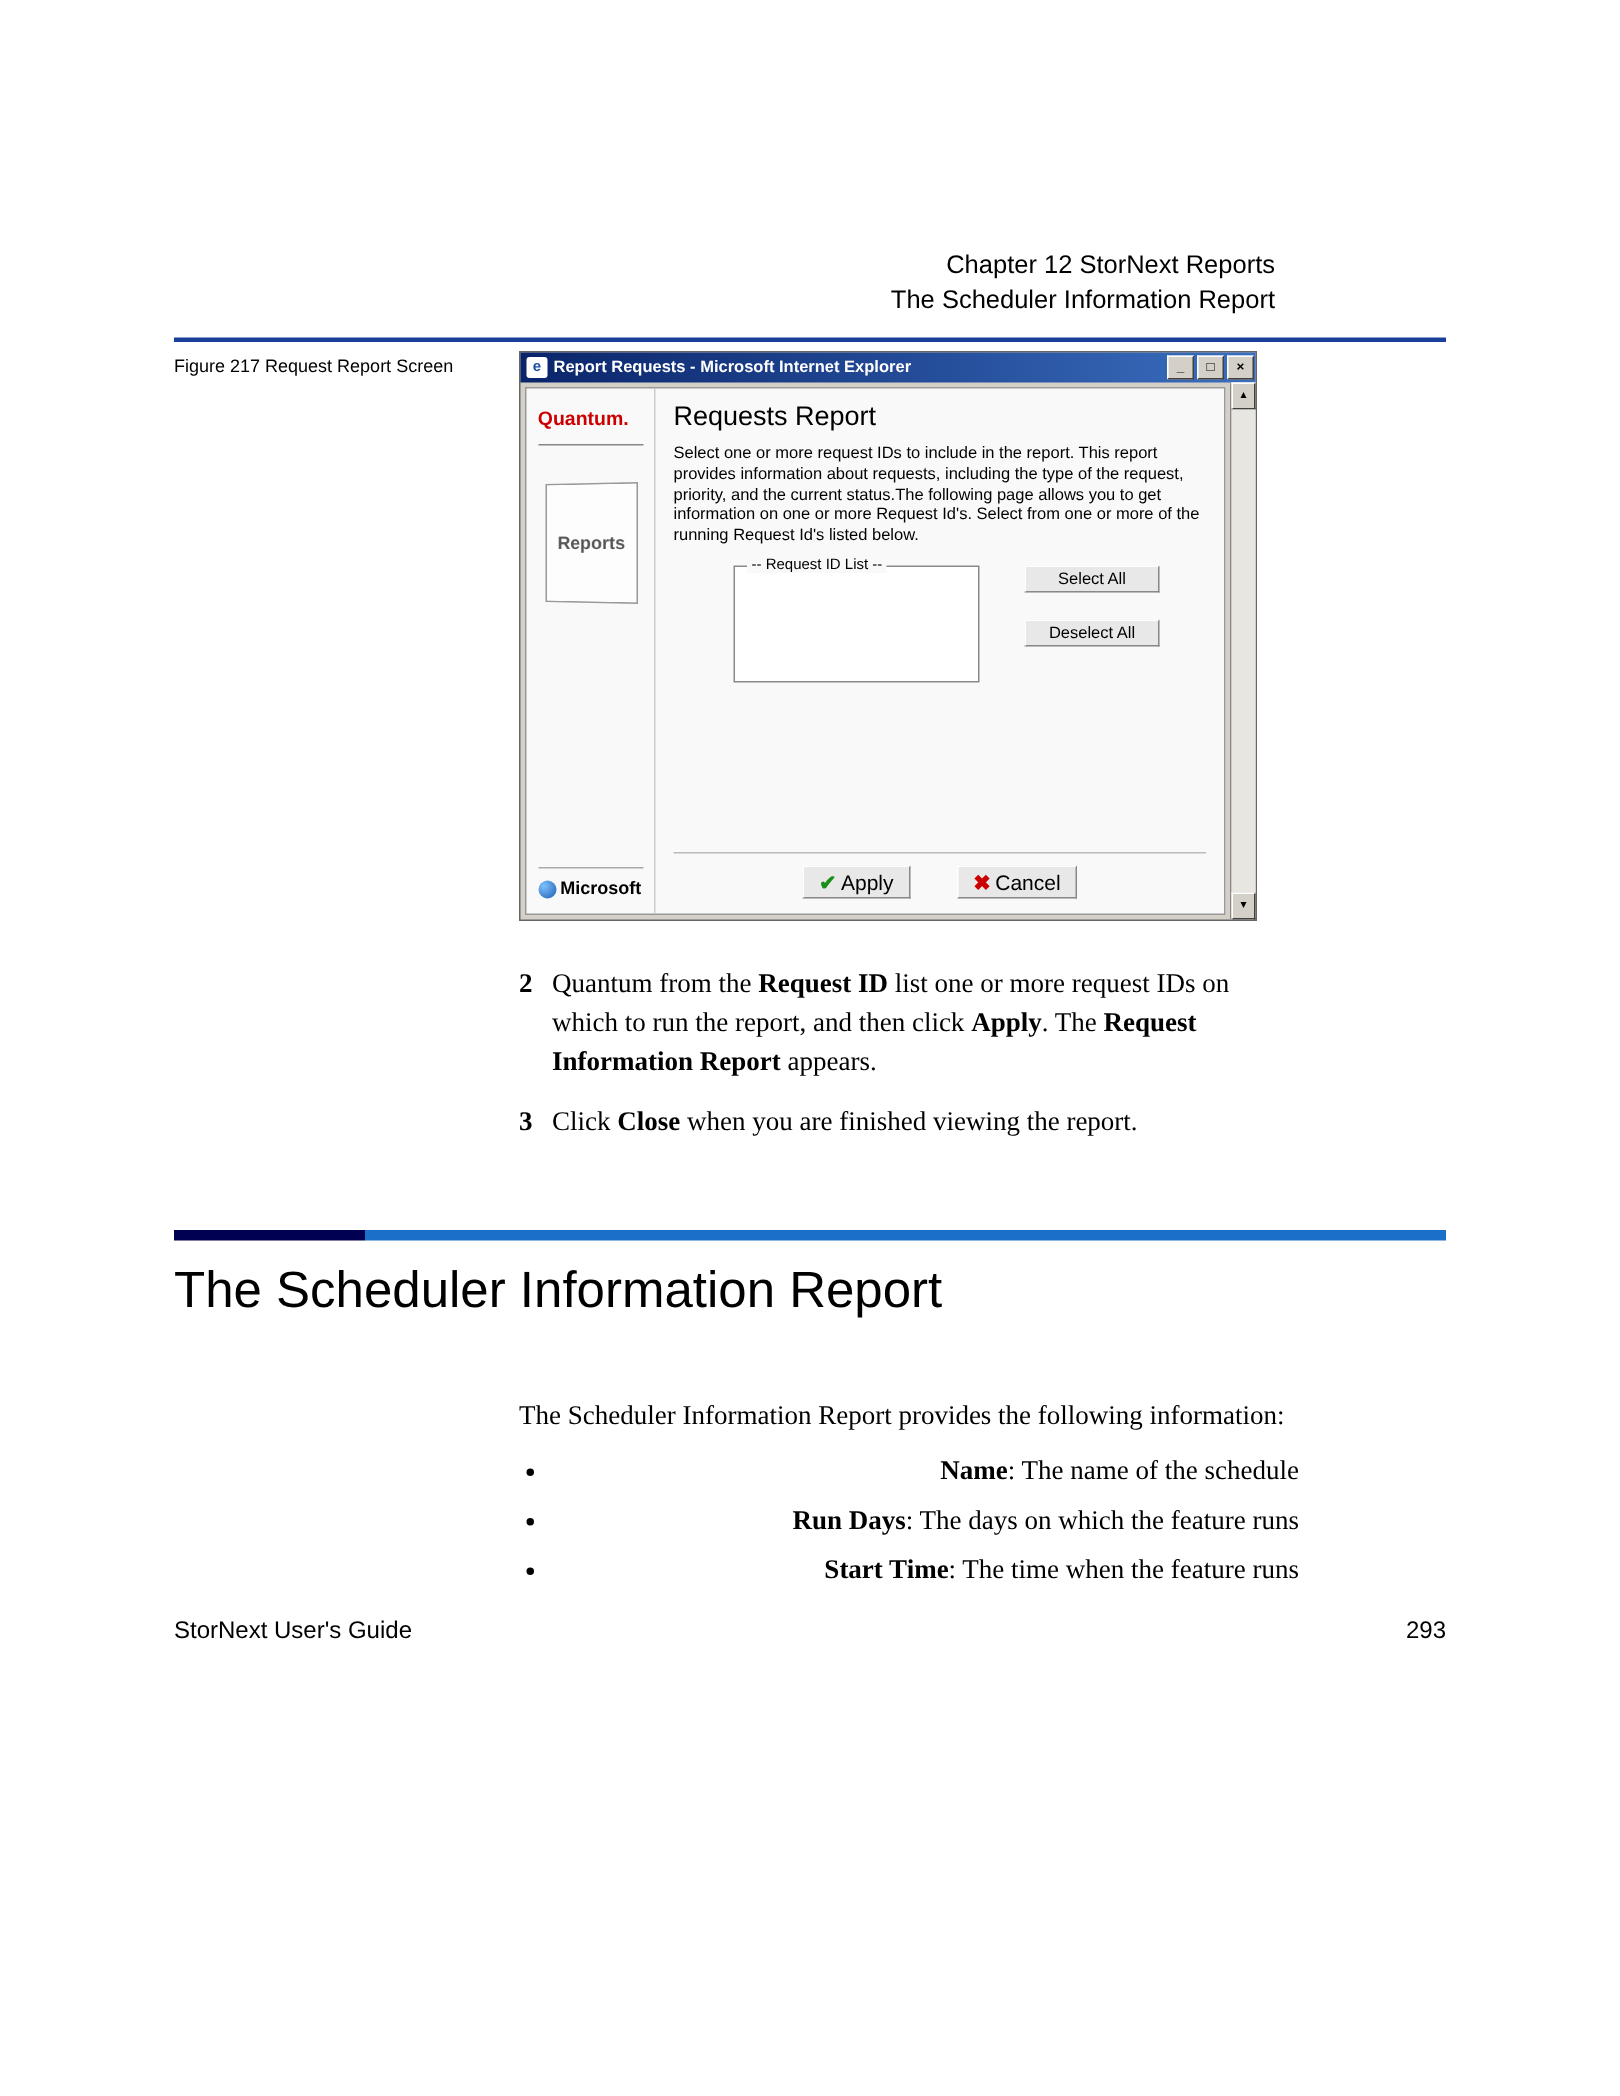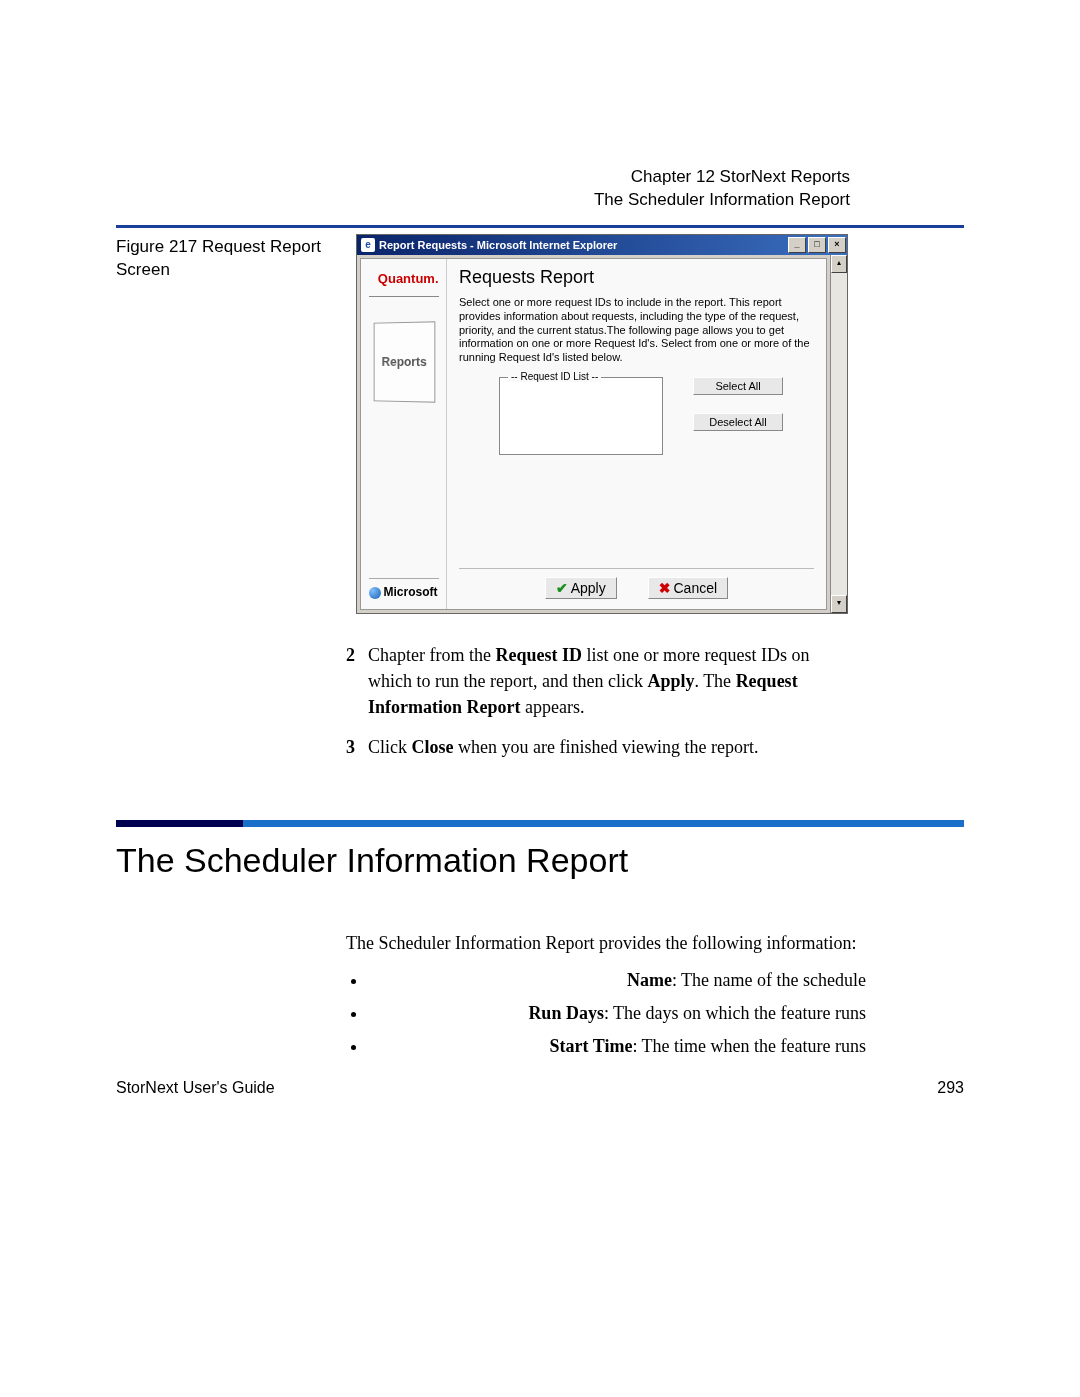--- a/index.html
+++ b/index.html
@@ -26,23 +26,22 @@
     line-height: 1.35;
     margin-top: 16px;
   }
   .content-block {
     margin-top: 80px;
     display: flex;
     align-items: flex-start;
   }
   .fig-caption {
     width: 230px;
-    font-size: 17px;
+    font-size: 12px;
     line-height: 1.35;
-    padding-right: 10px;
     padding-top: 2px;
   }
   .screenshot {
     width: 490px;
     border: 1px solid #666;
     background: #d4d0c8;
     font-family: Tahoma, Arial, sans-serif;
   }
   .titlebar {
     background: linear-gradient(to right, #0a246a, #3a6ebf);
@@ -98,21 +97,21 @@
     padding-top: 12px;
   }
   .quantum {
     color: #c00;
     font-weight: bold;
     font-size: 13px;
     border-bottom: 1px solid #888;
     padding-bottom: 10px;
     margin-bottom: 25px;
     width: 70px;
-    text-align: right;
+    text-align: left;
   }
   .reports-box {
     width: 60px; height: 78px;
     border: 1px solid #999;
     display:flex;
     align-items:center;
     justify-content:center;
     font-size:12px;
     color:#555;
     font-weight:bold;
@@ -333,21 +332,21 @@
           <div class="arrow">▾</div>
         </div>
       </div>
     </div>
   </div>
 
   <div class="steps">
     <div class="step-row">
       <div class="step-num">2</div>
       <div>
-        <span>Chapter from the </span><b>Request ID</b><span> list one or more request IDs on which to run the report, and then click </span><b>Apply</b><span>. The </span><b>Request Information Report</b><span> appears.</span>
+        <span>Quantum from the </span><b>Request ID</b><span> list one or more request IDs on which to run the report, and then click </span><b>Apply</b><span>. The </span><b>Request Information Report</b><span> appears.</span>
       </div>
     </div>
     <div class="step-row">
       <div class="step-num">3</div>
       <div>
         <span>Click </span><b>Close</b><span> when you are finished viewing the report.</span>
       </div>
     </div>
   </div>
 

